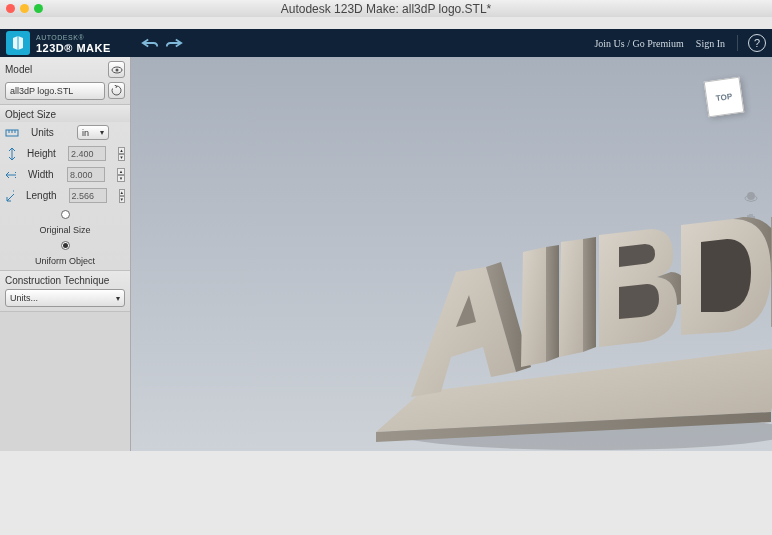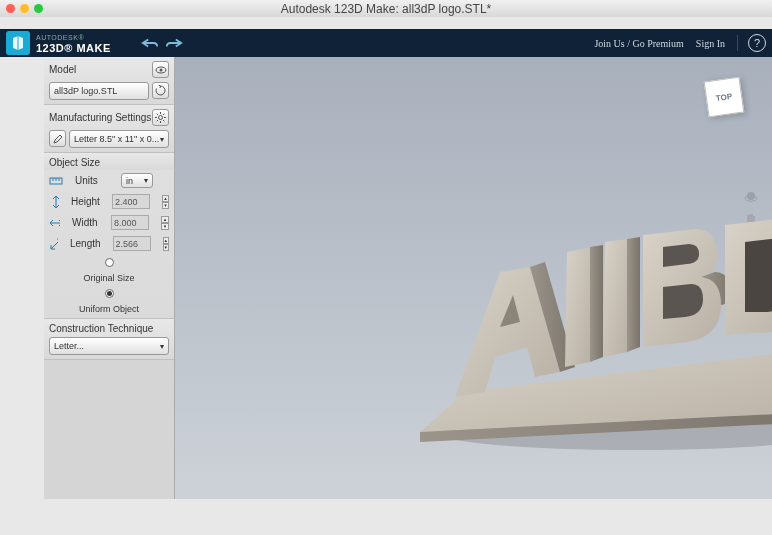--- a/index.html
+++ b/index.html
@@ -13,21 +13,21 @@
 
 .appbar { height: 28px; background: #102238; color: #fff; display: flex; align-items: center; padding: 0 6px; margin-top: 12px; }
 .logo { width: 24px; height: 24px; background: #1baad4; border-radius: 3px; display: flex; align-items: center; justify-content: center; margin-right: 6px; }
 .brand { font-size: 9px; line-height: 10px; letter-spacing: 0.5px; }
 .navbtns { display: flex; gap: 6px; margin-left: 30px; }
 .arrow { width: 18px; height: 12px; }
 .spacer { flex: 1; }
 .rlink { font-size: 10px; color: #cfd8e0; margin-right: 12px; cursor: pointer; font-family: Liberation Serif, serif; }
 .help { width: 18px; height: 18px; border: 1.5px solid #cfd8e0; border-radius: 50%; display: flex; align-items: center; justify-content: center; font-size: 11px; color: #cfd8e0; }
 
-.main { display: flex; height: 442px; padding-left: 44px; }
+.main { display: flex; height: 394px; }
 .sidebar { width: 131px; background: linear-gradient(#e2e2e2,#d5d5d5); border-right: 1px solid #aaa; font-size: 10px; color: #333; display: flex; flex-direction: column; }
 .sec { padding: 4px 5px; border-bottom: 1px solid #c0c0c0; background: linear-gradient(#e8e8e8,#d9d9d9); }
 .secrow { display: flex; align-items: center; justify-content: space-between; }
 .sechdr { font-size: 10px; color: #333; }
 .iconbtn { width: 17px; height: 17px; border: 1px solid #999; border-radius: 3px; background: linear-gradient(#fff,#ddd); display: flex; align-items: center; justify-content: center; }
 .filerow { display: flex; gap: 3px; margin-top: 4px; }
 .filebtn { flex: 1; height: 18px; border: 1px solid #999; border-radius: 3px; background: linear-gradient(#fff,#e0e0e0); font-size: 9px; display: flex; align-items: center; padding: 0 4px; overflow: hidden; white-space: nowrap; text-align: right; }
 .dropdown { height: 18px; border: 1px solid #999; border-radius: 3px; background: linear-gradient(#fff,#e0e0e0); font-size: 9px; display: flex; align-items: center; padding: 0 4px; position: relative; }
 .dropdown::after { content: "▾"; position: absolute; right: 4px; font-size: 8px; }
 
@@ -108,39 +108,20 @@
       <div class="filerow">
         <div class="filebtn">all3dP logo.STL</div>
         <div class="iconbtn">
           <svg width="11" height="11">
               <path d="M5.5 1 A4.5 4.5 0 1 1 1.5 3.5 M5.5 1 L3.5 0 M5.5 1 L5 3" fill="none" stroke="#555"></path>
             </svg>
         </div>
       </div>
     </div>
 
-    <div class="sec">
-      <div class="secrow">
-        <span class="sechdr">Manufacturing Settings</span>
-        <div class="iconbtn">
-          <svg width="11" height="11">
-              <circle cx="5.5" cy="5.5" r="2" fill="none" stroke="#555"></circle>
-              <path d="M5.5 0 L5.5 2 M5.5 9 L5.5 11 M0 5.5 L2 5.5 M9 5.5 L11 5.5 M1.7 1.7 L3 3 M8 8 L9.3 9.3 M1.7 9.3 L3 8 M8 3 L9.3 1.7" stroke="#555"></path>
-            </svg>
-        </div>
-      </div>
-      <div class="filerow">
-        <div class="iconbtn">
-          <svg width="10" height="10">
-              <path d="M1 9 L2 6 L7 1 L9 3 L4 8 Z" fill="none" stroke="#555"></path>
-            </svg>
-        </div>
-        <div class="dropdown" style="flex:1">Letter 8.5" x 11" x 0...</div>
-      </div>
-    </div>
 
     <div style="border-bottom:1px solid #c0c0c0">
       <div class="sec" style="border-bottom:none;padding-bottom:2px">
         <span class="sechdr">Object Size</span>
       </div>
       <div class="proprow">
         <svg class="propicon">
             <rect x="1" y="4" width="12" height="6" fill="none" stroke="#2b7bb0"></rect>
             <line x1="4" y1="4" x2="4" y2="7" stroke="#2b7bb0"></line>
             <line x1="7" y1="4" x2="7" y2="7" stroke="#2b7bb0"></line>
@@ -185,21 +166,21 @@
       <div class="radiorow">
         <span class="radio"></span>
         <span>Original Size</span>
         <span class="radio sel"></span>
         <span>Uniform Object</span>
       </div>
     </div>
 
     <div class="sec">
       <div class="sechdr">Construction Technique</div>
-      <div class="dropdown" style="margin-top:3px">Letter...</div>
+      <div class="dropdown" style="margin-top:3px">Units...</div>
     </div>
 
     <div class="blank"></div>
   </div>
 
   <div class="body3d">
     <div class="viewcube">
       <span>TOP</span>
     </div>
 

